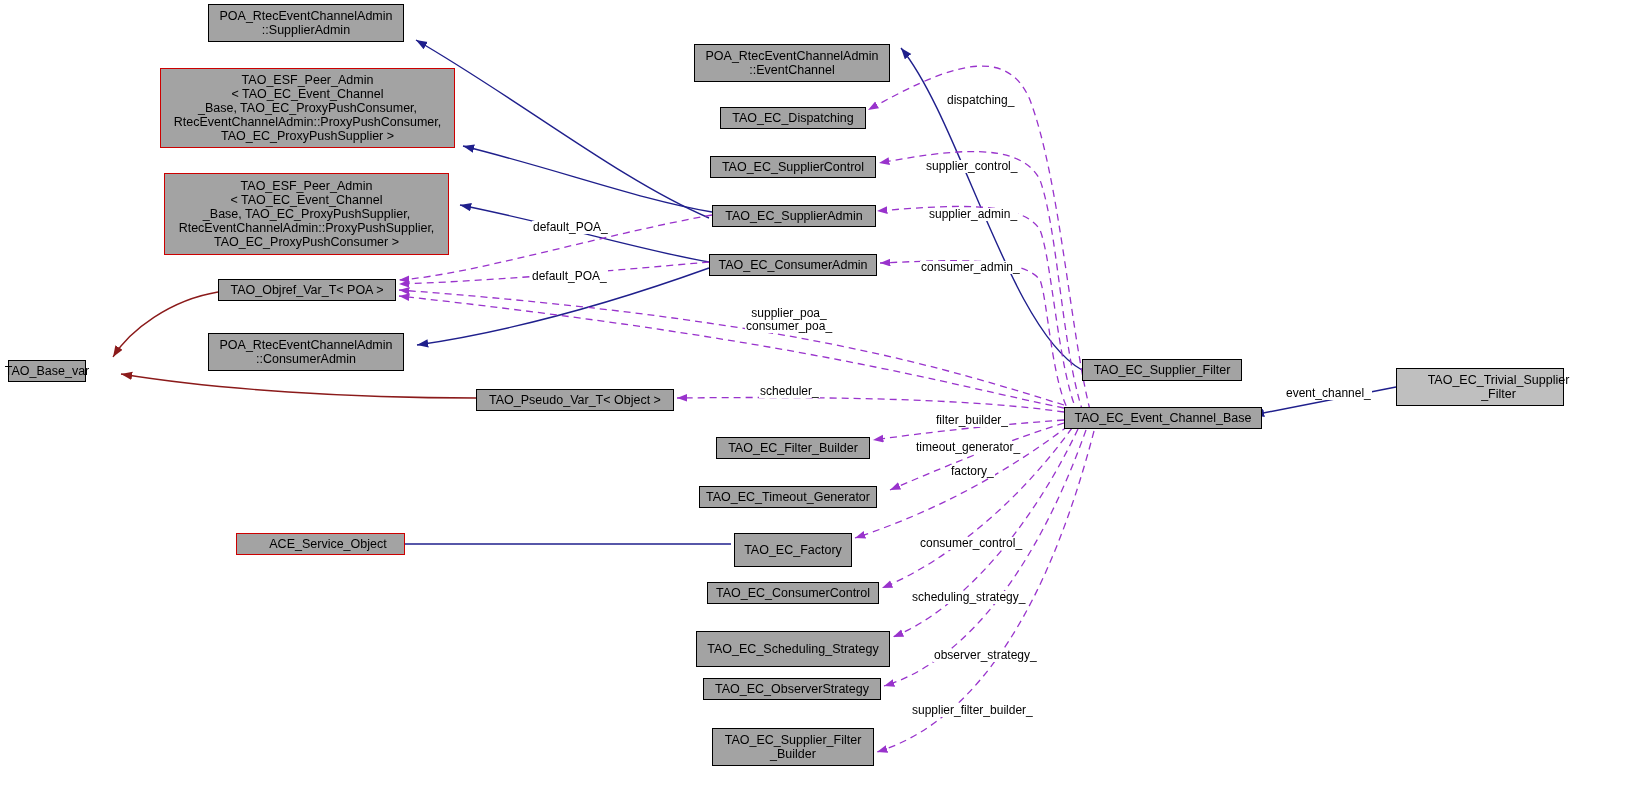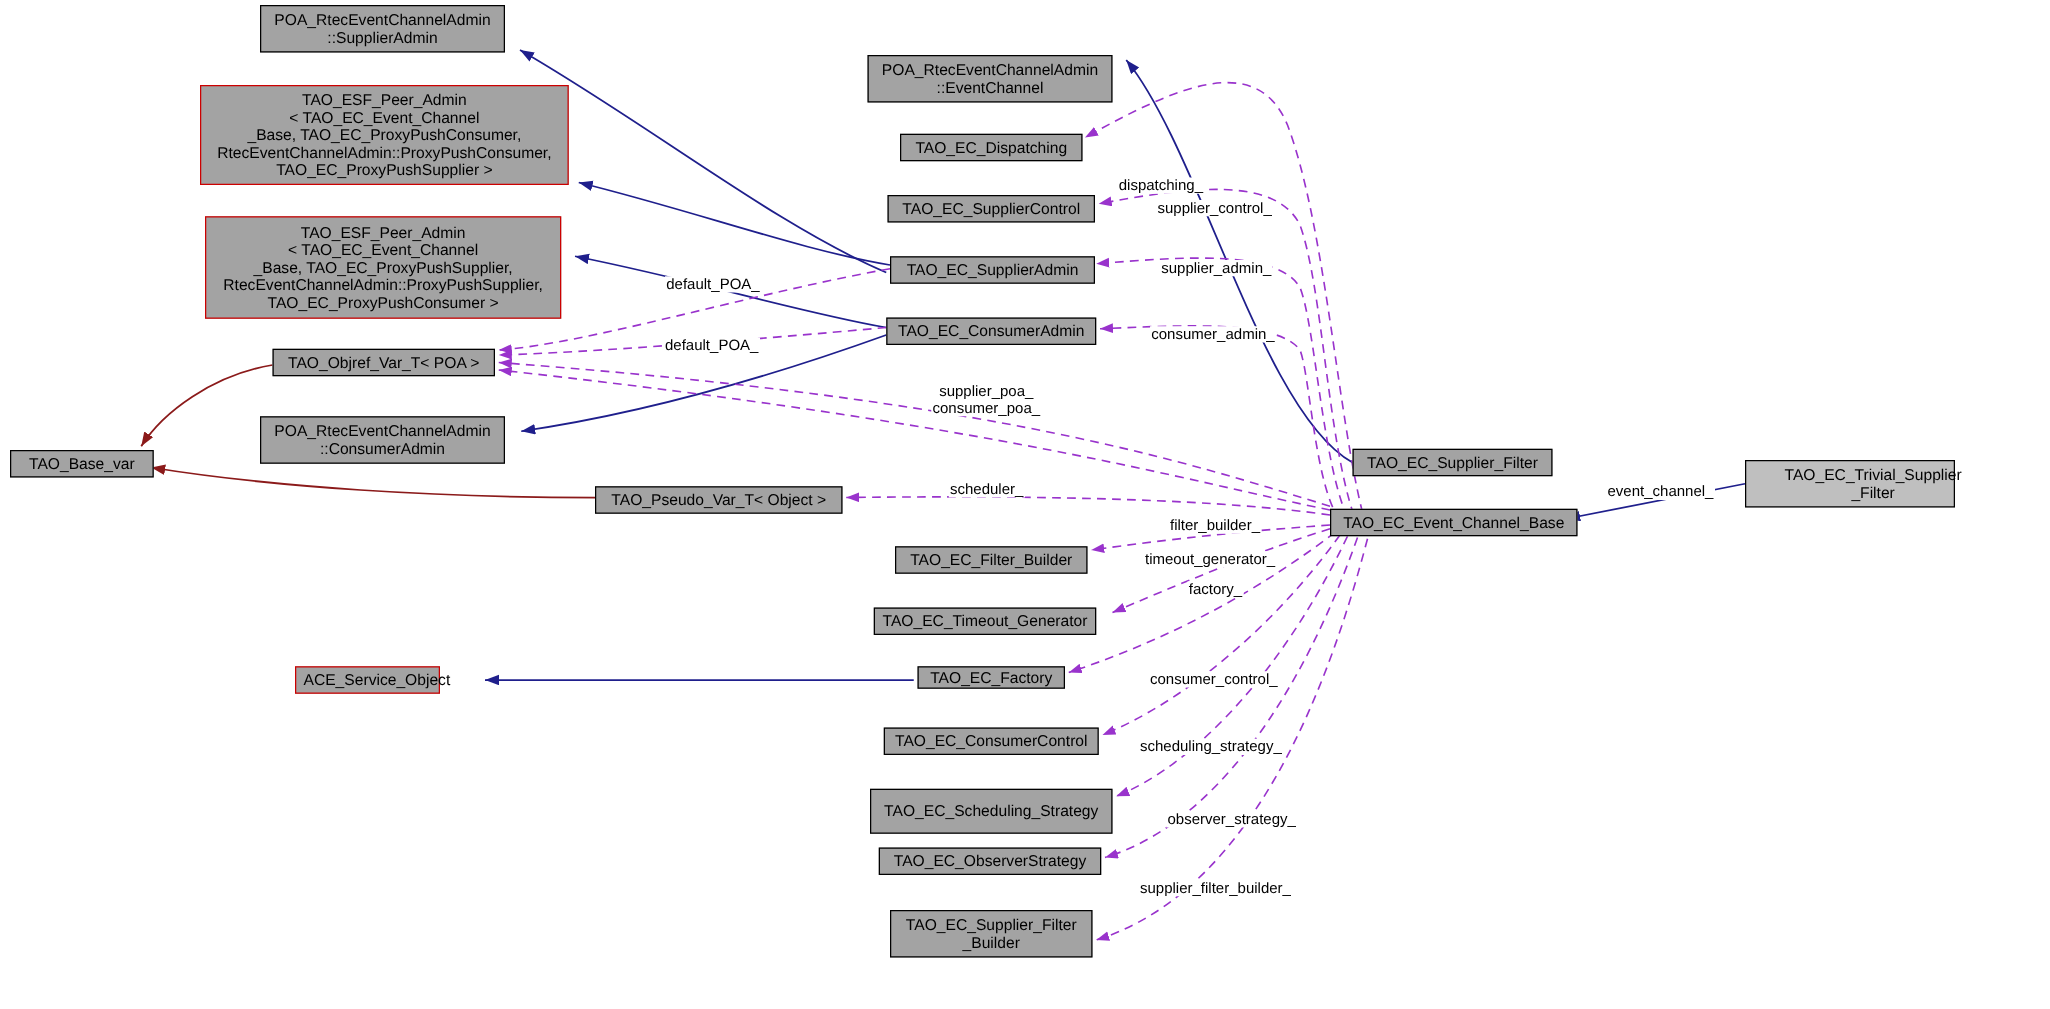--- a/index.html
+++ b/index.html
@@ -117,43 +117,43 @@
 RtecEventChannelAdmin::ProxyPushConsumer,
 TAO_EC_ProxyPushSupplier &gt;</div>
   <div class="node red" style="left:164px;top:173px;width:285px;height:82px;">TAO_ESF_Peer_Admin
 &lt; TAO_EC_Event_Channel
 _Base, TAO_EC_ProxyPushSupplier,
 RtecEventChannelAdmin::ProxyPushSupplier,
 TAO_EC_ProxyPushConsumer &gt;</div>
   <div class="node" style="left:218px;top:279px;width:178px;height:22px;">TAO_Objref_Var_T&lt; POA &gt;</div>
   <div class="node" style="left:208px;top:333px;width:196px;height:38px;">POA_RtecEventChannelAdmin
 ::ConsumerAdmin</div>
-  <div class="node" style="left:8px;top:360px;width:115px;height:22px;text-align:center;">TAO_Base_var</div>
+  <div class="node" style="left:8px;top:360px;width:78px;height:22px;text-align:center;">TAO_Base_var</div>
   <div class="node" style="left:476px;top:389px;width:198px;height:22px;">TAO_Pseudo_Var_T&lt; Object &gt;</div>
-  <div class="node red" style="left:236px;top:533px;width:116px;height:22px;padding-left:18px;">ACE_Service_Object</div>
+  <div class="node red" style="left:236px;top:533px;width:169px;height:22px;padding-left:18px;">ACE_Service_Object</div>
   <div class="node" style="left:694px;top:44px;width:196px;height:38px;">POA_RtecEventChannelAdmin
 ::EventChannel</div>
   <div class="node" style="left:720px;top:107px;width:146px;height:22px;">TAO_EC_Dispatching</div>
   <div class="node" style="left:710px;top:156px;width:166px;height:22px;">TAO_EC_SupplierControl</div>
   <div class="node" style="left:712px;top:205px;width:164px;height:22px;">TAO_EC_SupplierAdmin</div>
   <div class="node" style="left:709px;top:254px;width:168px;height:22px;">TAO_EC_ConsumerAdmin</div>
   <div class="node" style="left:716px;top:437px;width:154px;height:22px;">TAO_EC_Filter_Builder</div>
   <div class="node" style="left:699px;top:486px;width:178px;height:22px;">TAO_EC_Timeout_Generator</div>
-  <div class="node" style="left:734px;top:533px;width:118px;height:18px;">TAO_EC_Factory</div>
+  <div class="node" style="left:734px;top:533px;width:118px;height:34px;">TAO_EC_Factory</div>
   <div class="node" style="left:707px;top:582px;width:172px;height:22px;">TAO_EC_ConsumerControl</div>
   <div class="node" style="left:696px;top:631px;width:194px;height:36px;">TAO_EC_Scheduling_Strategy</div>
   <div class="node" style="left:703px;top:678px;width:178px;height:22px;">TAO_EC_ObserverStrategy</div>
   <div class="node" style="left:712px;top:728px;width:162px;height:38px;">TAO_EC_Supplier_Filter
 _Builder</div>
   <div class="node" style="left:1082px;top:359px;width:160px;height:22px;">TAO_EC_Supplier_Filter</div>
   <div class="node" style="left:1064px;top:407px;width:198px;height:22px;">TAO_EC_Event_Channel_Base</div>
   <div class="node gray" style="left:1396px;top:368px;width:168px;height:38px;padding-left:40px;">TAO_EC_Trivial_Supplier
 _Filter</div>
 
-  <div class="edge-label" style="left:894px;top:94px;margin-top:48px;">dispatching_</div>
+  <div class="edge-label" style="left:946px;top:94px;">dispatching_</div>
   <div class="edge-label" style="left:925px;top:160px;">supplier_control_</div>
   <div class="edge-label" style="left:928px;top:208px;">supplier_admin_</div>
   <div class="edge-label" style="left:920px;top:261px;">consumer_admin_</div>
   <div class="edge-label" style="left:532px;top:221px;">default_POA_</div>
   <div class="edge-label" style="left:531px;top:270px;">default_POA_</div>
   <div class="edge-label" style="left:745px;top:307px;">supplier_poa_
 consumer_poa_</div>
   <div class="edge-label" style="left:759px;top:385px;">scheduler_</div>
   <div class="edge-label" style="left:935px;top:414px;">filter_builder_</div>
   <div class="edge-label" style="left:915px;top:441px;">timeout_generator_</div>

